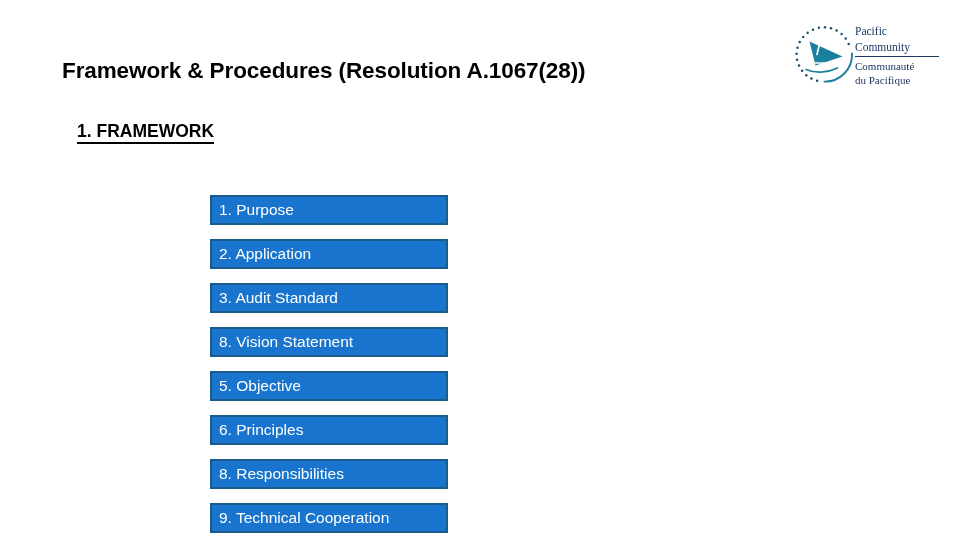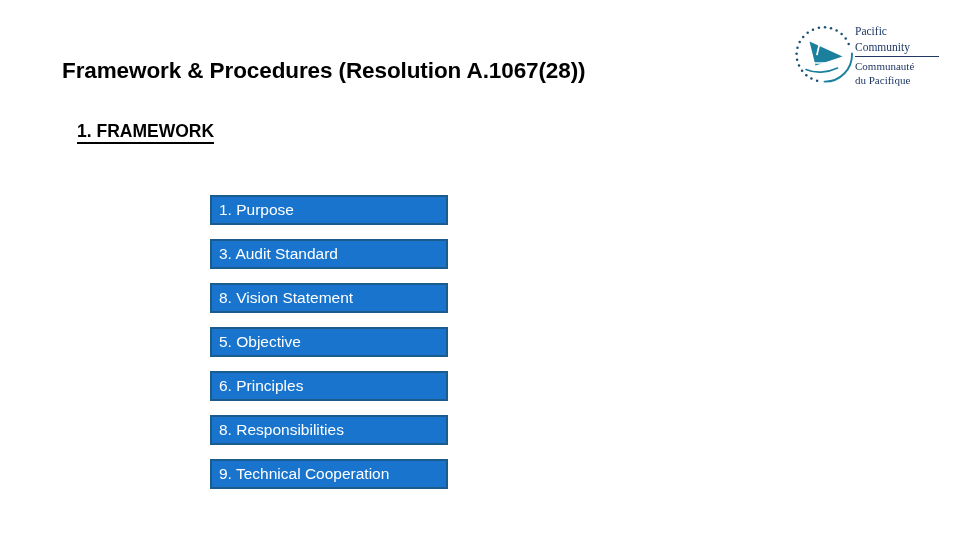--- a/index.html
+++ b/index.html
@@ -177,20 +177,23 @@
       <span class="fr">Communauté</span>
       <span class="fr">du Pacifique</span>
     </div>
   </div>
 
   <div class="item-list">
     <div class="list-item">
       <span>1. Purpose</span>
     </div>
     <div class="list-item">
+      <span>2. Application</span>
+    </div>
+    <div class="list-item">
       <span>3. Audit Standard</span>
     </div>
     <div class="list-item">
       <span>8. Vision Statement</span>
     </div>
     <div class="list-item">
       <span>5. Objective</span>
     </div>
     <div class="list-item">
       <span>6. Principles</span>

